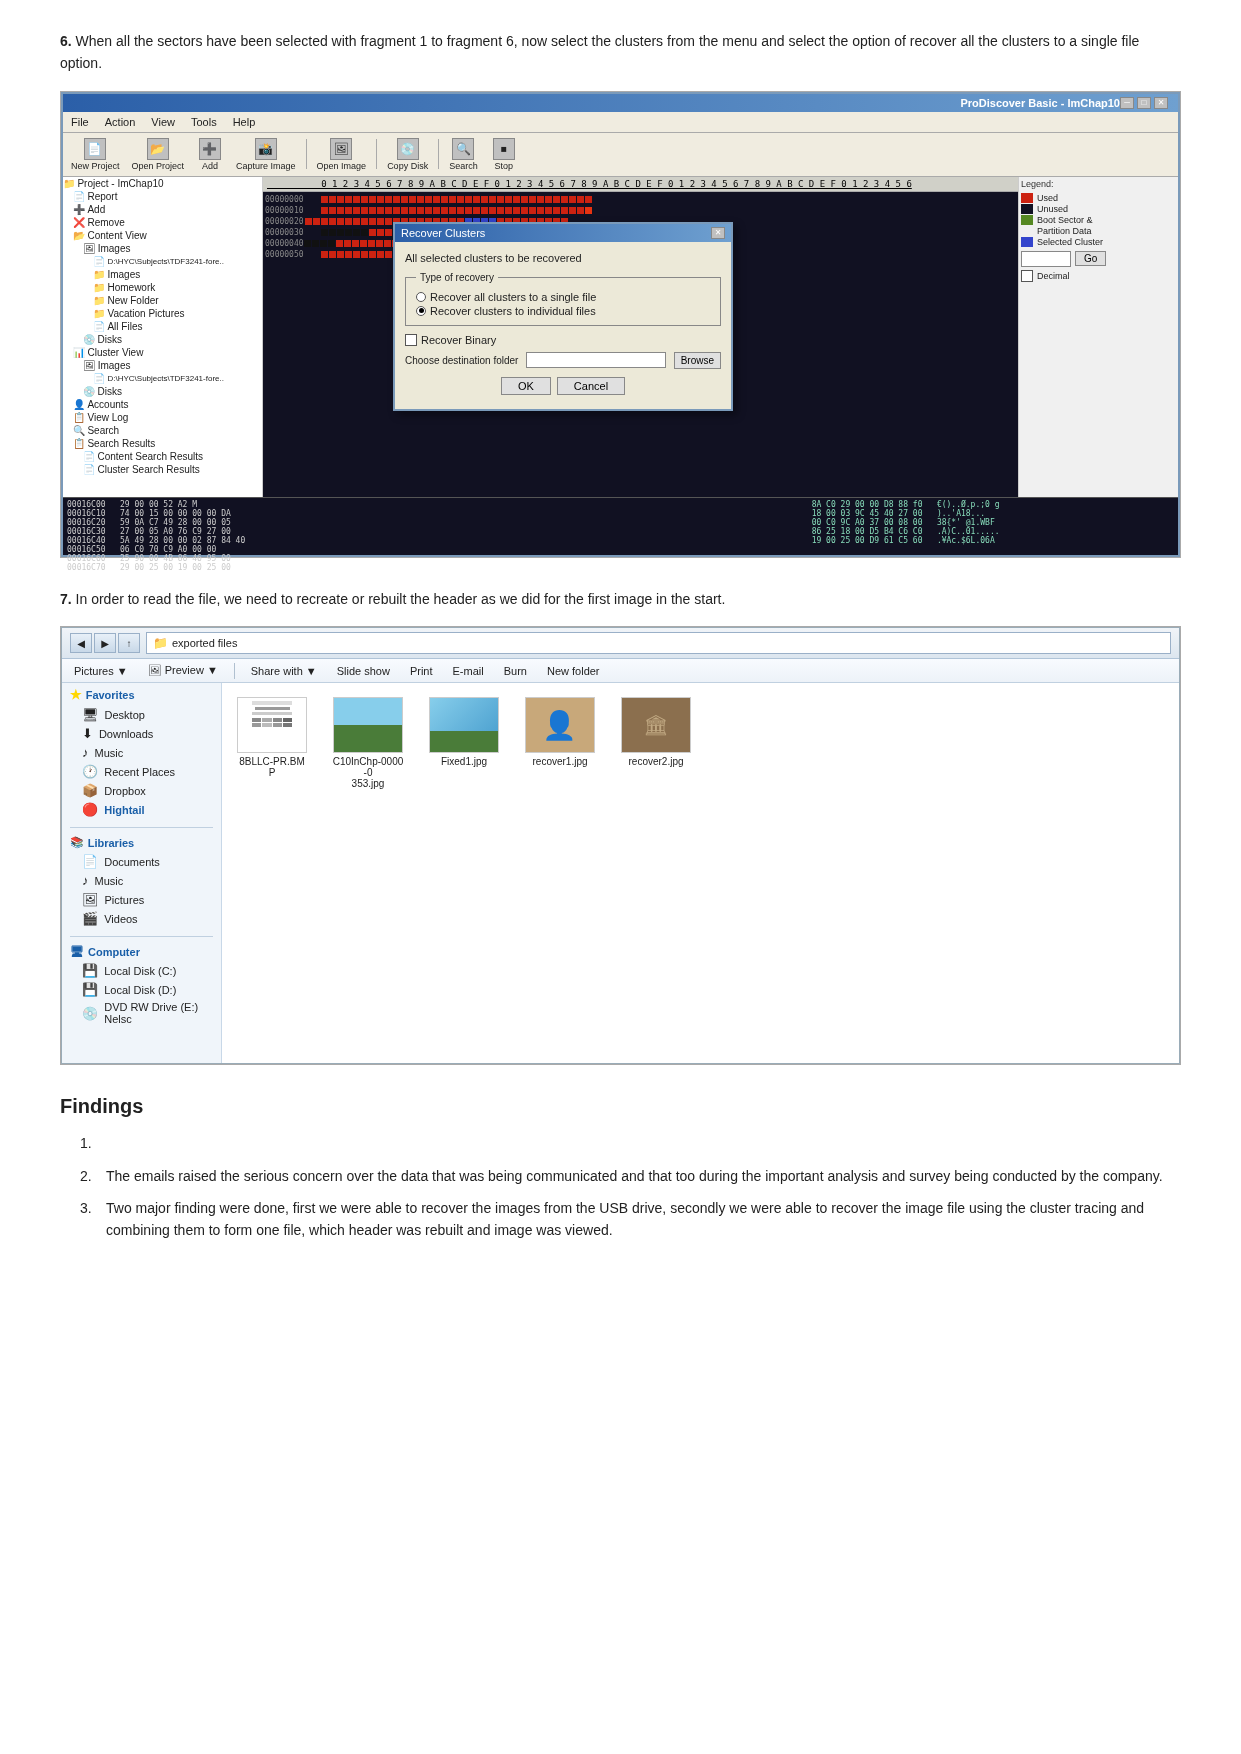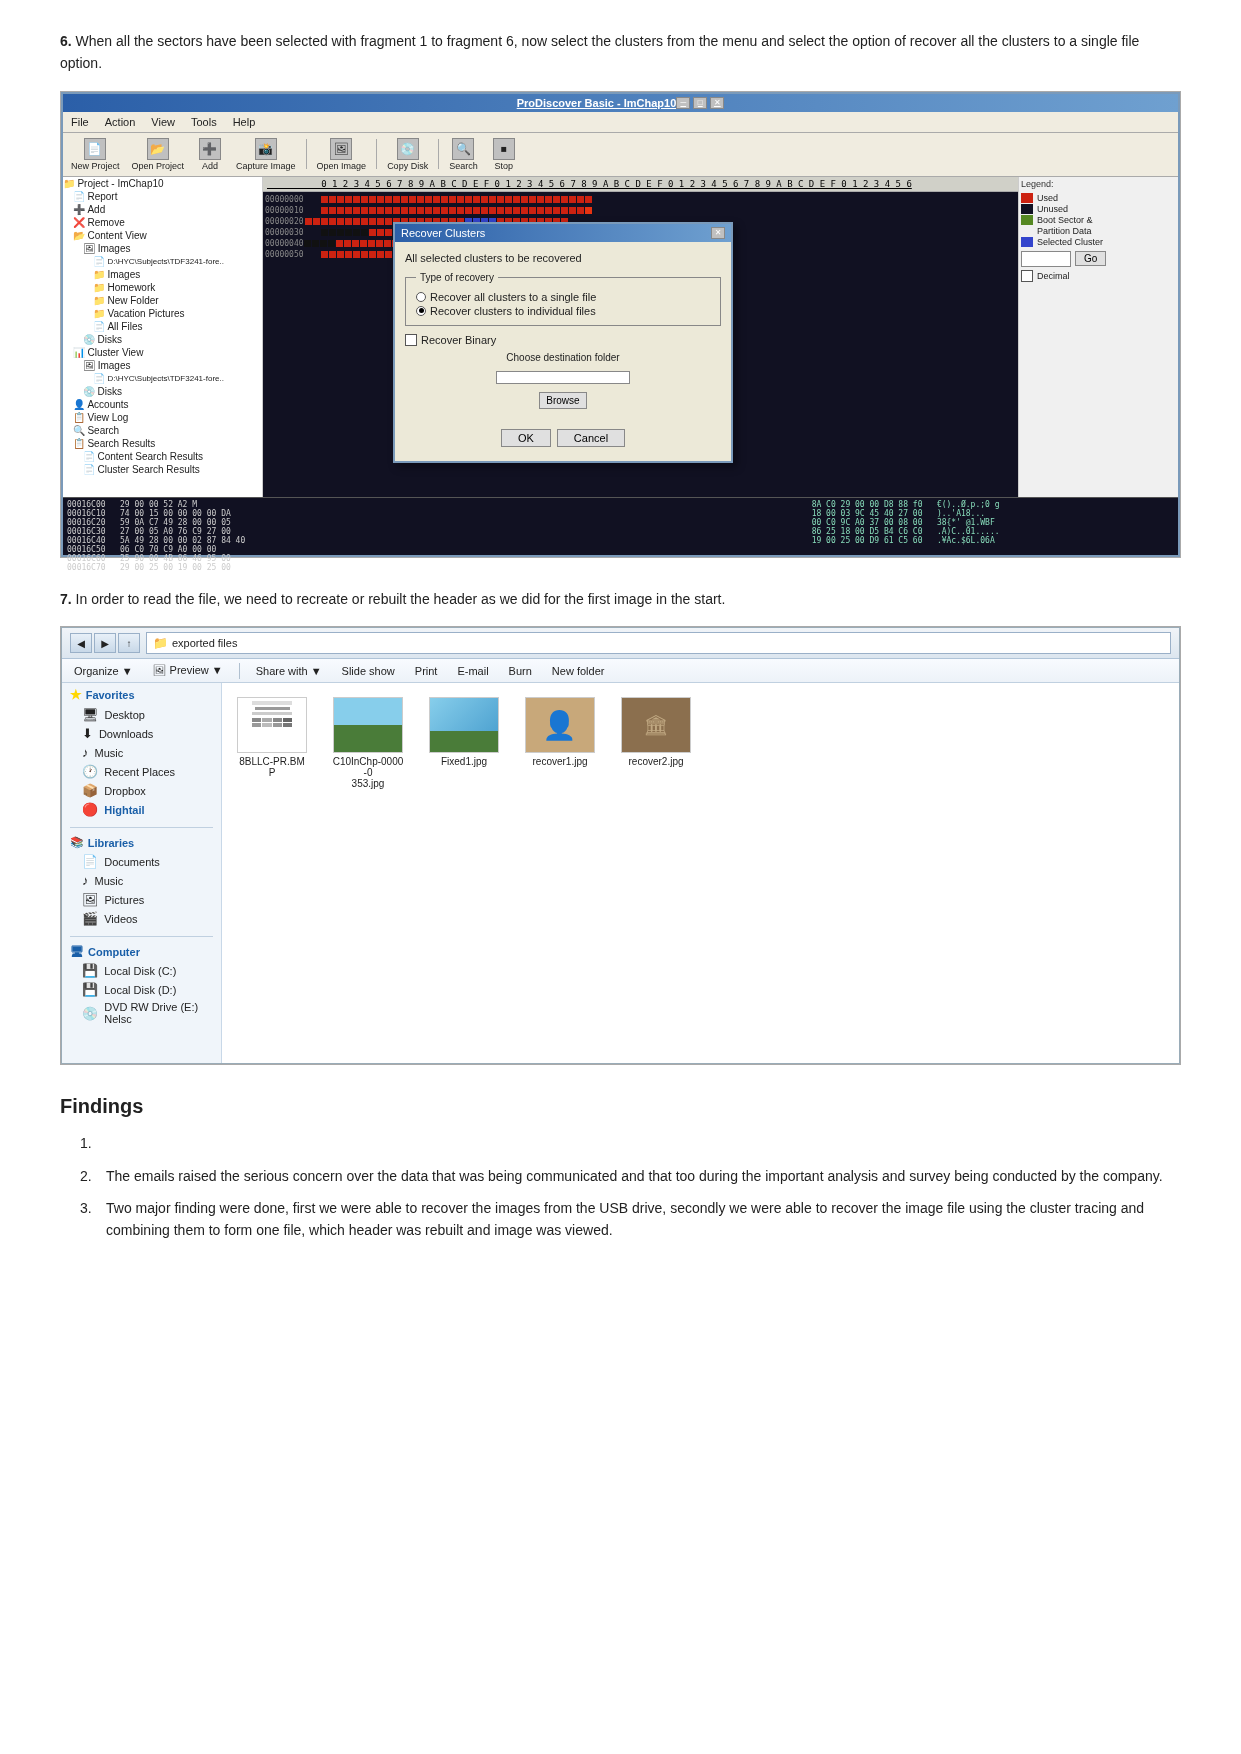--- a/index.html
+++ b/index.html
@@ -41,22 +41,21 @@
       border: 2px solid #7a9aba;
       width: 100%;
     }
     .window-titlebar {
       background: linear-gradient(to right, #2b5fa8, #6fa0d0);
       color: white;
       font-size: 11px;
       padding: 3px 10px;
       display: flex;
       align-items: center;
-      justify-content: center;
-      text-decoration: underline;
+      justify-content: flex-end;
     }
     .window-title-text {
       font-weight: bold;
     }
     .window-controls {
       display: flex;
       gap: 3px;
     }
     .win-btn {
       width: 14px;
@@ -229,23 +228,22 @@
     .checkbox-box {
       width: 12px;
       height: 12px;
       border: 1px solid #555;
       background: #fff;
     }
     .folder-row {
       display: flex;
       align-items: center;
       gap: 8px;
-      margin-bottom: 20px;
+      margin-bottom: 8px;
       font-size: 10px;
-      flex-direction: column;
     }
     .folder-input {
       flex: 1;
       height: 16px;
       border: 1px solid #888;
       background: #fff;
       font-size: 10px;
     }
     .browse-btn {
       padding: 2px 6px;
@@ -982,21 +980,21 @@
             <div class="nav-btn">↑</div>
           </div>
           <div class="address-bar">
             <span class="address-icon">📁</span>
             <span>exported files</span>
           </div>
         </div>
 
         <div class="explorer-toolbar">
           <div class="exp-btn">
-            <span>Organize ▼</span>
+            <span>Pictures ▼</span>
           </div>
           <div class="exp-btn">
             <span>🖼 Preview ▼</span>
           </div>
           <div class="exp-separator"></div>
           <div class="exp-btn">
             <span>Share with ▼</span>
           </div>
           <div class="exp-btn">
             <span>Slide show</span>

